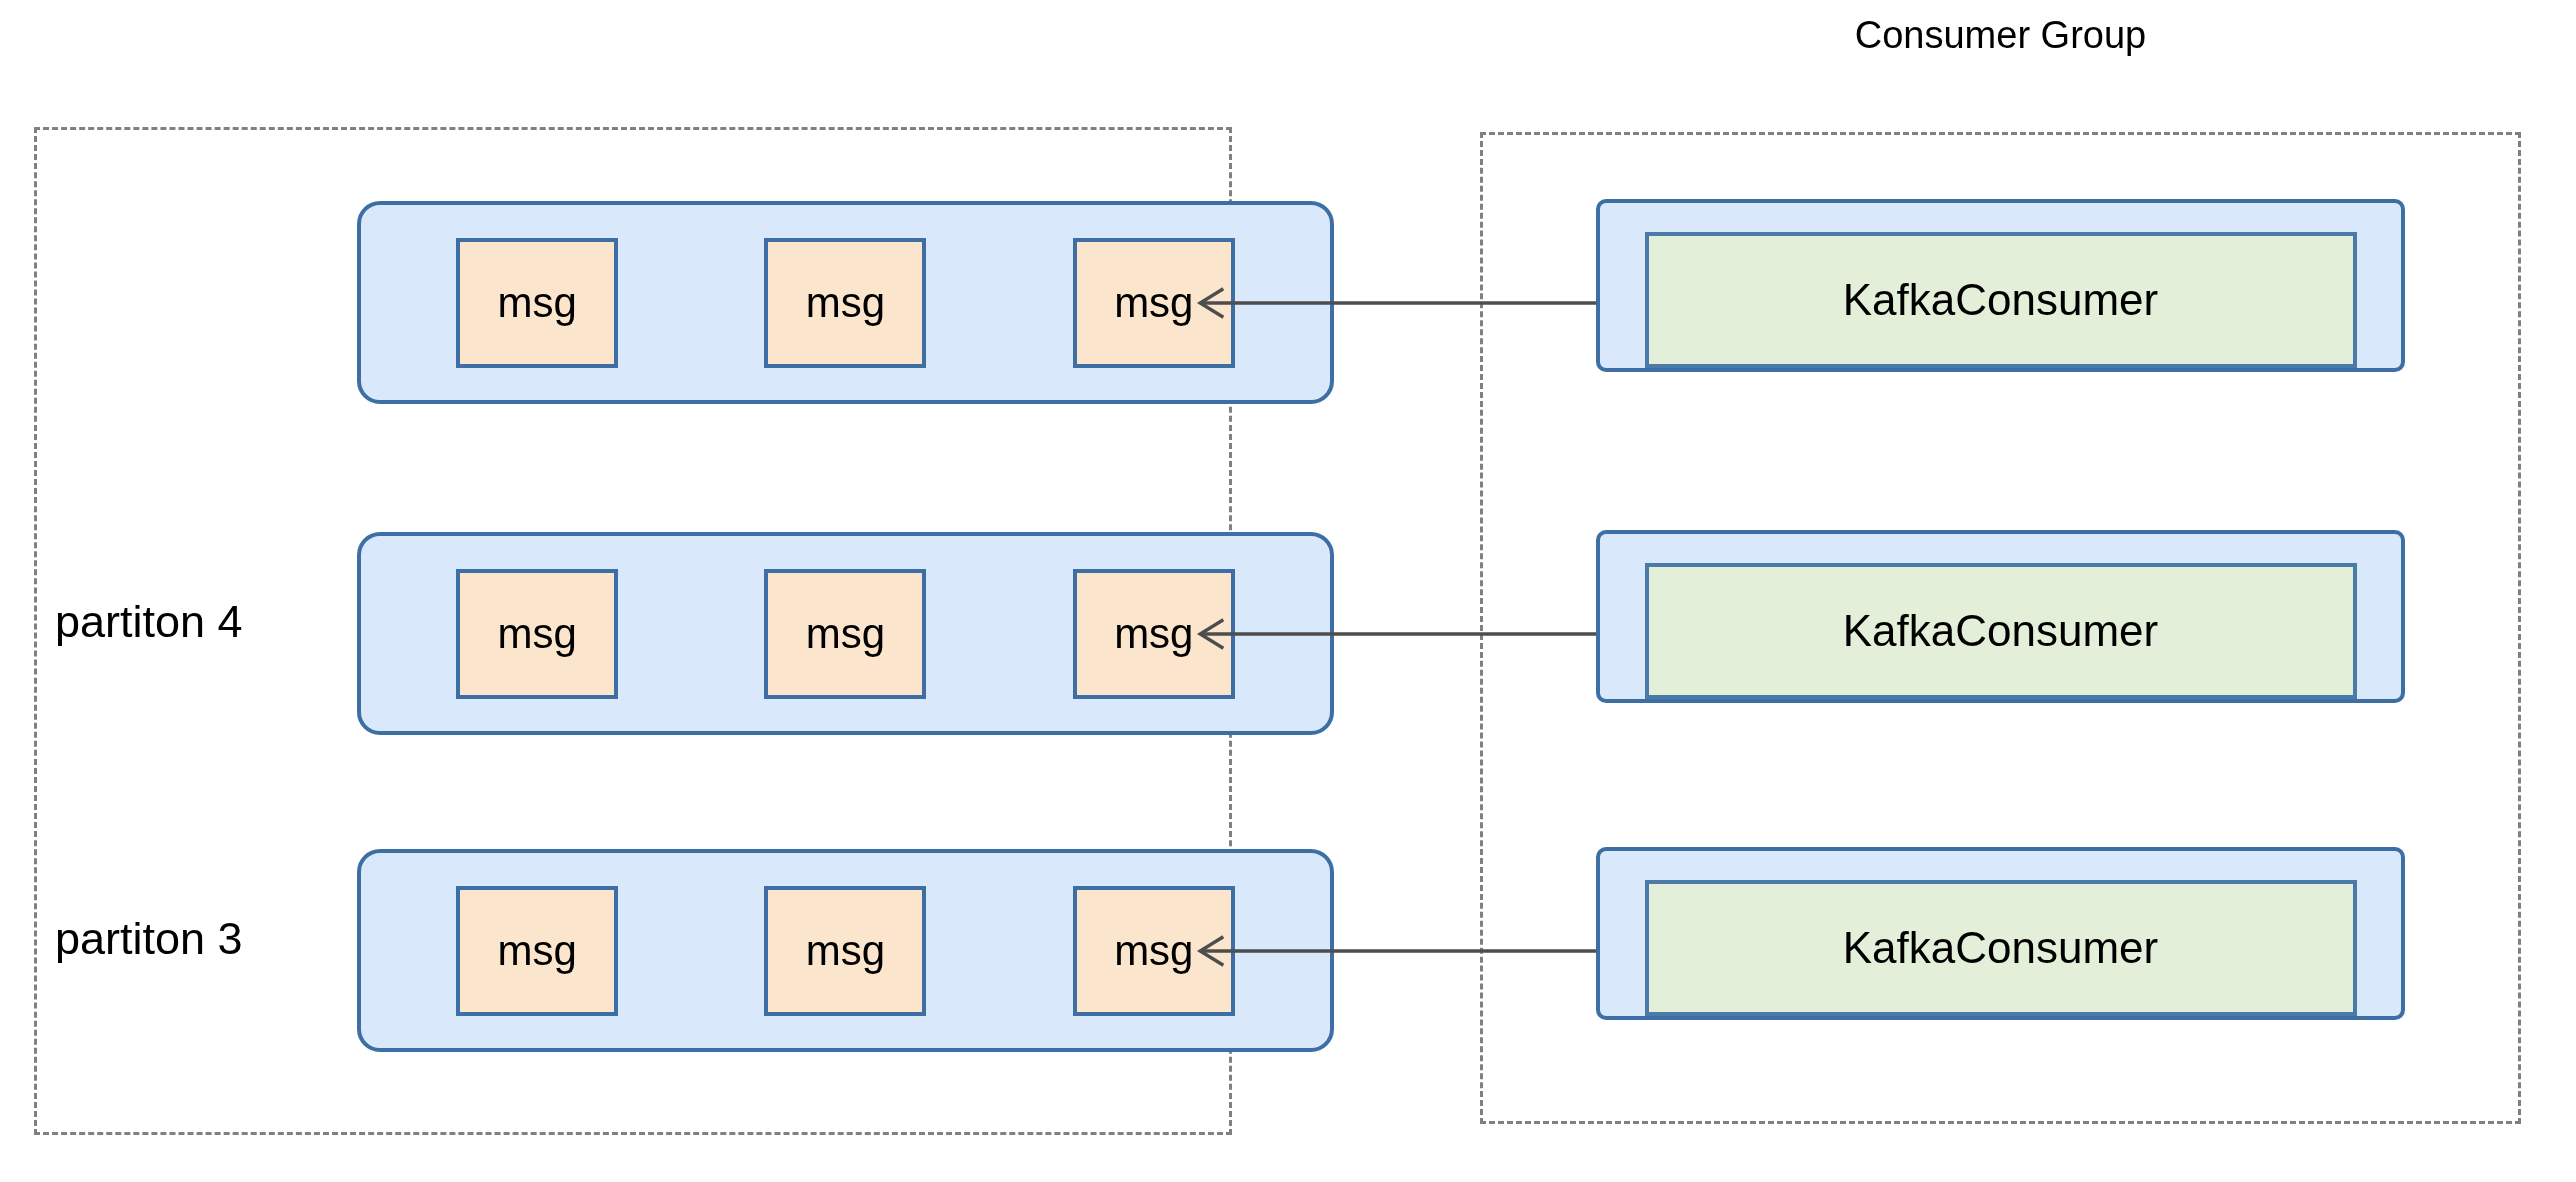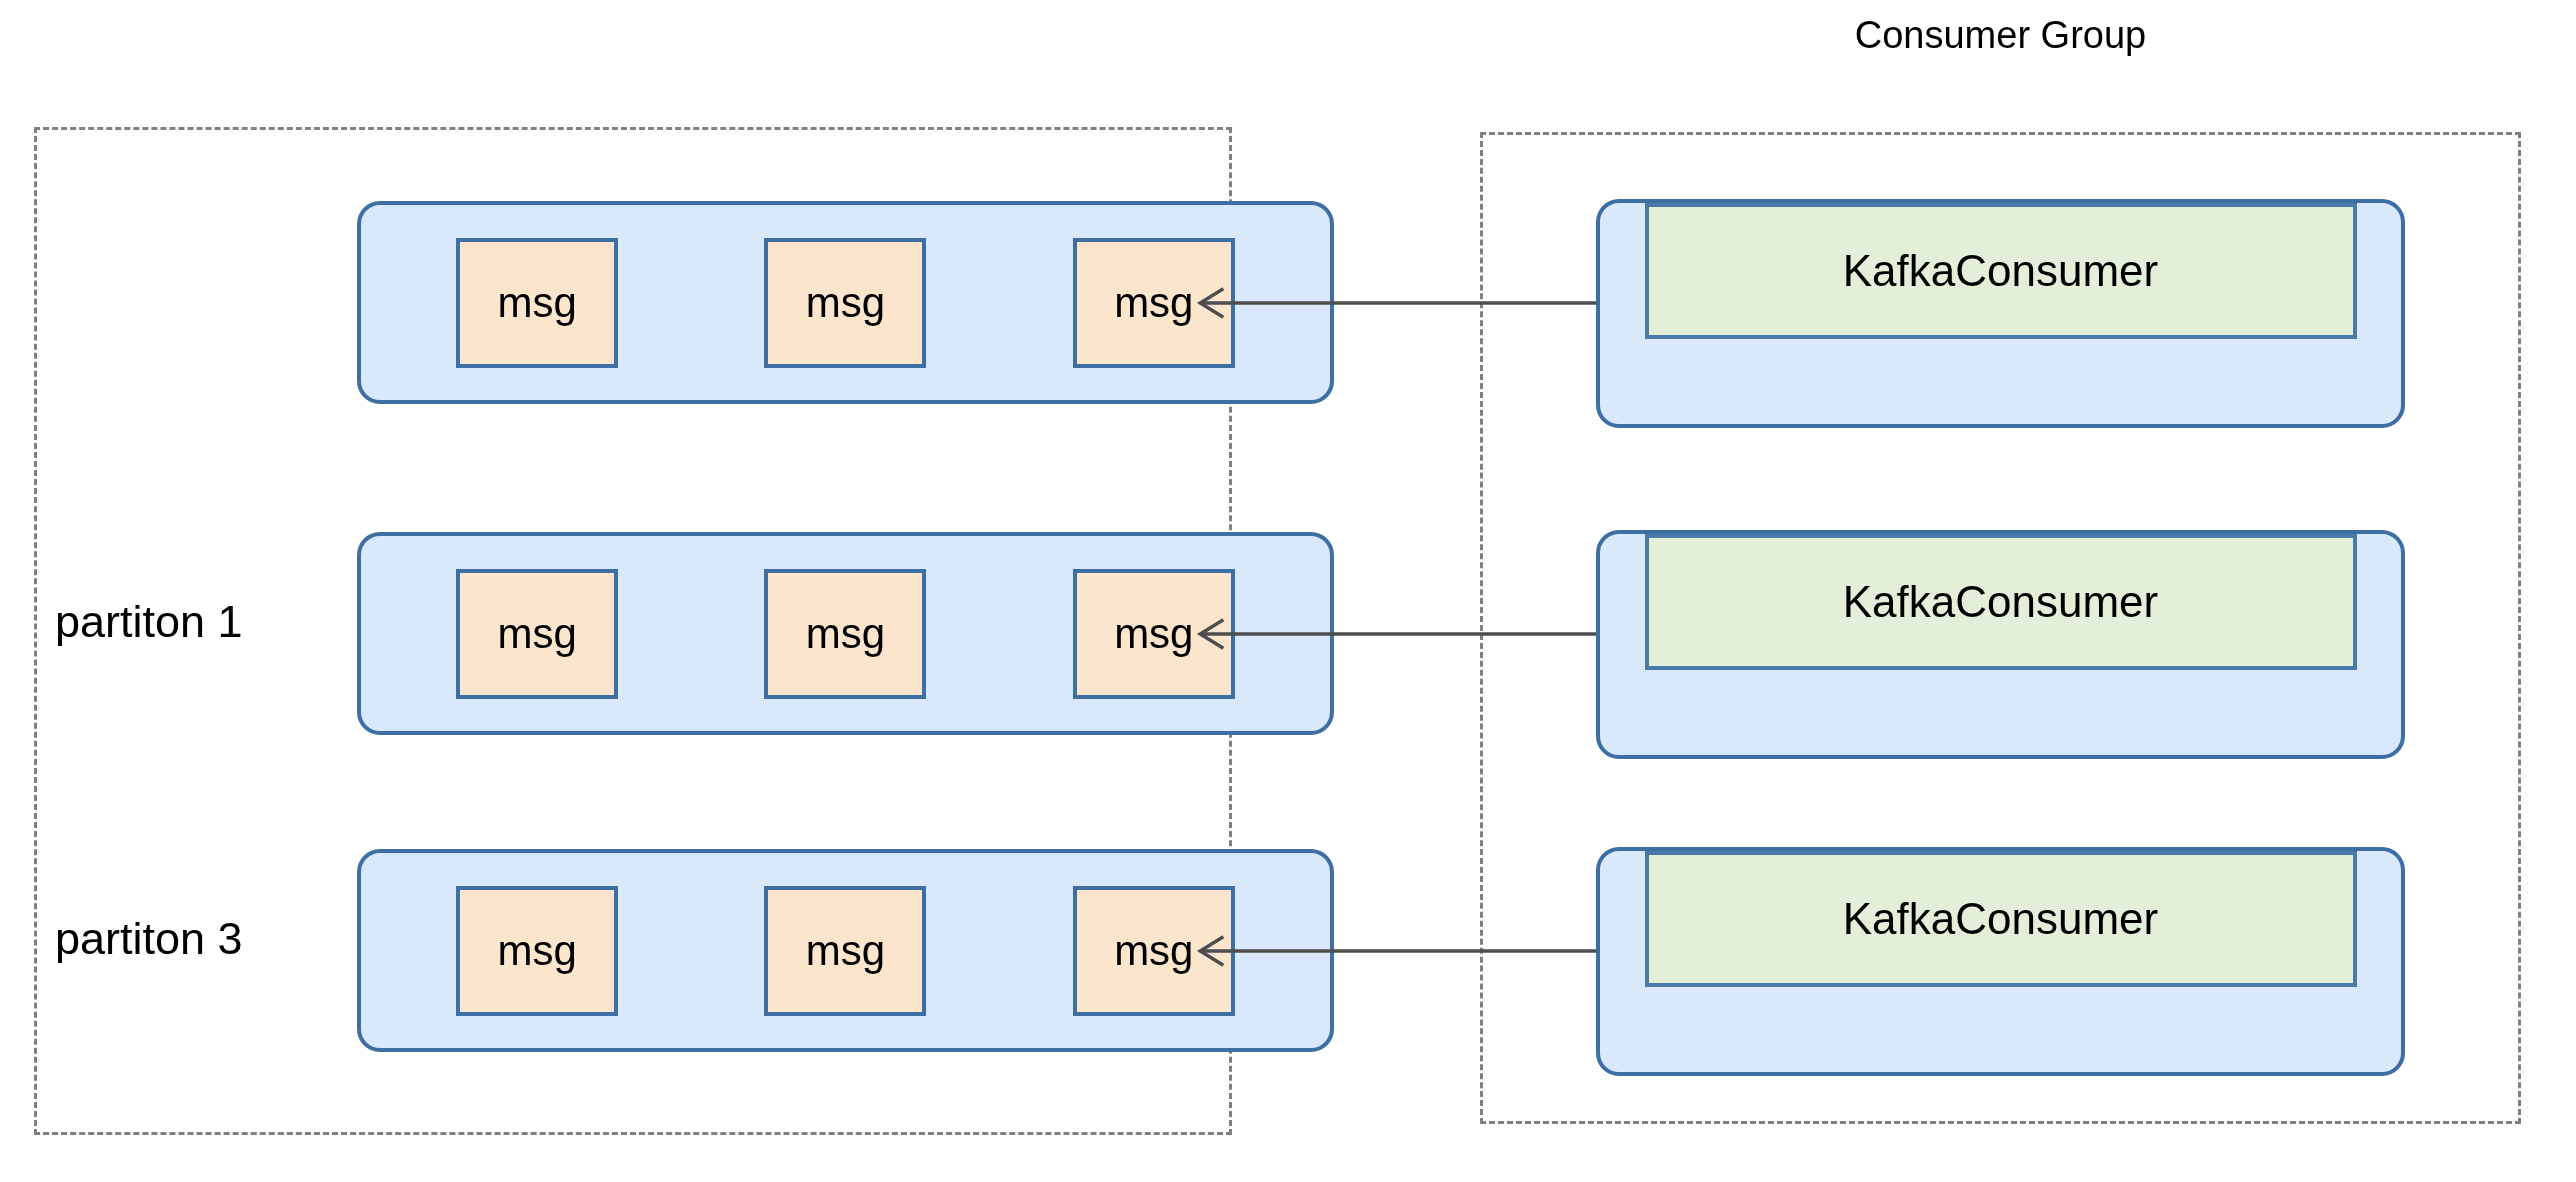--- a/index.html
+++ b/index.html
@@ -114,27 +114,27 @@
     height: 48px;
     pointer-events: none;
   }
 
   
   .consumer-box {
     position: absolute;
     left: 1596px;
     top: 0px;
     width: 809px;
-    height: 229px;
+    height: 173px;
     background: #dae8fc;
     border: 4.1px solid #3d6fa5;
-    border-radius: 23px;
-    box-sizing: border-box;
-    display: flex;
-    align-items: flex-start;
+    border-radius: 10px;
+    box-sizing: border-box;
+    display: flex;
+    align-items: flex-end;
     justify-content: center;
   }
   .consumer-inner {
     width: 712px;
     height: 136px;
     background: #e3efd9;
     border: 4.1px solid #4a7aa7;
     box-sizing: border-box;
     display: flex;
     align-items: center;
@@ -168,21 +168,21 @@
     <polyline points="46,14 12,35 46,56" fill="none" stroke="#4d4d4d" stroke-width="5"></polyline>
   </svg>
 
   <div class="consumer-box">
     <div class="consumer-inner">KafkaConsumer</div>
   </div>
 </div>
 
 <div class="row" id="row-2">
 
-  <div class="partition-label">partiton 1</div>
+  <div class="partition-label">partiton 4</div>
 
   <div class="partition-box">
     <div class="msg-box">msg</div>
     <div class="msg-box">msg</div>
     <div class="msg-box">msg</div>
   </div>
 
   <svg class="flow-arrow" viewBox="0 0 600 70">
     <line x1="596" y1="35" x2="16" y2="35" stroke="#4d4d4d" stroke-width="5"></line>
     <polyline points="46,14 12,35 46,56" fill="none" stroke="#4d4d4d" stroke-width="5"></polyline>

